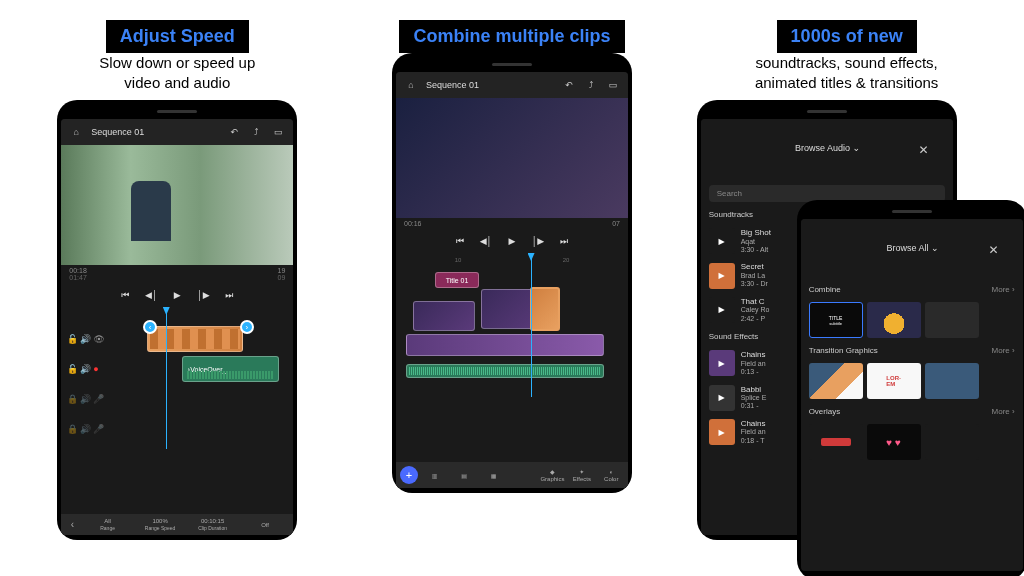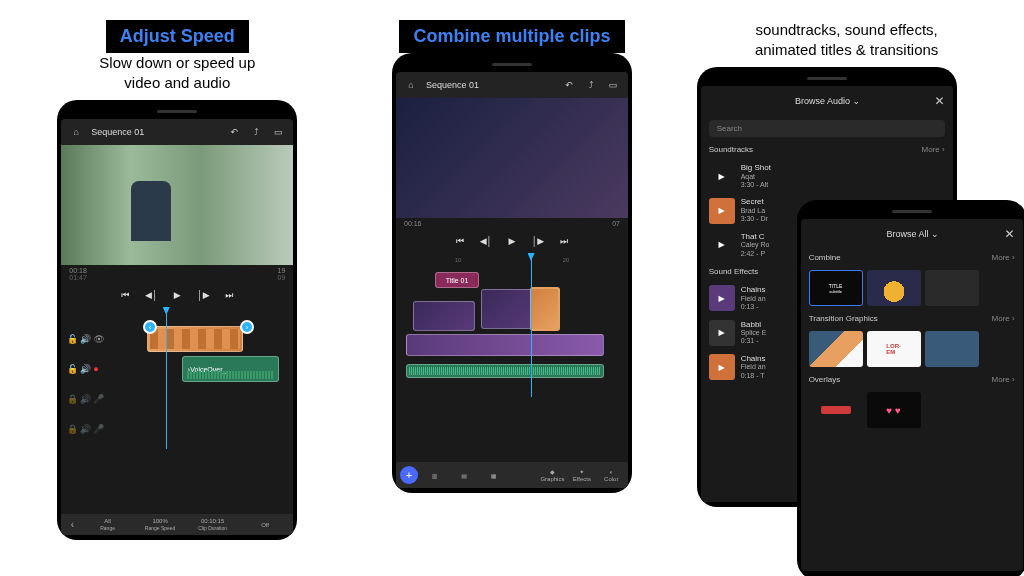--- a/index.html
+++ b/index.html
@@ -39,21 +39,21 @@
 .clip-audio::after{content:"";position:absolute;bottom:2px;left:4px;right:4px;height:8px;background:repeating-linear-gradient(90deg,#3a9a6a 0 2px,transparent 2px 3px)}
 .clip-title{background:#8a2a5a;left:15%;width:20%;height:16px;font-size:7px;color:#fff;display:flex;align-items:center;justify-content:center}
 .clip-city{background:linear-gradient(135deg,#3a2a5a,#5a3a7a);width:28%}
 .clip-city.c1{left:5%}.clip-city.c2{left:36%}.clip-city.c3{left:58%;background:linear-gradient(135deg,#d08040,#e8a060);border:2px solid #e8a060}
 .clip-strip{background:linear-gradient(90deg,#5a3a7a,#8a5aaa);left:2%;width:90%;height:22px}
 .clip-wave{background:#2a7a5a;left:2%;width:90%;height:14px}
 .clip-wave::after{content:"";position:absolute;inset:2px;background:repeating-linear-gradient(90deg,#4aba8a 0 1px,transparent 1px 2px)}
 .bottom-bar{position:absolute;bottom:0;left:0;right:0;background:#2a2a2a;display:flex;align-items:center;padding:4px;gap:4px;font-size:6px}
 .bb-btn{display:flex;flex-direction:column;align-items:center;gap:1px;color:#aaa;flex:1}
 .bb-blue{width:18px;height:18px;background:#4a6aff;border-radius:50%;color:#fff;display:flex;align-items:center;justify-content:center;font-size:11px}
-.browse-hdr{display:flex;align-items:center;justify-content:space-between;padding:8px;background:#1a1a1a}
+.browse-hdr{display:flex;align-items:flex-start;justify-content:space-between;padding:24px;background:#1a1a1a}
 .browse-hdr-title{font-size:9px;color:#ddd;margin:0 auto}
 .close-x{color:#ccc;font-size:12px}
 .search-box{margin:4px 8px;background:#2a2a2a;border-radius:4px;padding:4px 8px;font-size:8px;color:#888}
 .section-hdr{display:flex;justify-content:space-between;padding:4px 8px;font-size:8px;color:#ccc}
 .section-hdr .more{color:#888}
 .audio-item{display:flex;align-items:center;gap:6px;padding:3px 8px;margin:2px 0}
 .audio-thumb{width:26px;height:26px;background:#333;border-radius:3px;display:flex;align-items:center;justify-content:center;color:#fff;font-size:8px}
 .audio-thumb.orange{background:#d0703a}.audio-thumb.dark{background:#1a1a1a}.audio-thumb.purple{background:#5a3a7a}
 .audio-meta{display:flex;flex-direction:column;font-size:7px;color:#aaa;line-height:1.2}
 .audio-meta .at-name{color:#ddd;font-size:8px}
@@ -245,20 +245,21 @@
           <div class="bb-btn">
               <span>◐</span>
               <span>Color</span>
             </div>
         </div>
       </div>
     </div>
   </div>
 
   <div class="col col3">
+    <div class="title-badge">1000s of new</div>
     <div class="subtitle" style="white-space:pre-line">soundtracks, sound effects,
 animated titles &amp; transitions</div>
     <div class="phone wide" style="margin-left:-40px">
       <div class="phone-speaker"></div>
       <div class="phone-screen">
         <div class="browse-hdr">
           <span style="width:12px"></span>
           <span class="browse-hdr-title"><span>Browse Audio</span> <span>⌄</span></span>
           <span class="close-x">✕</span>
         </div>

